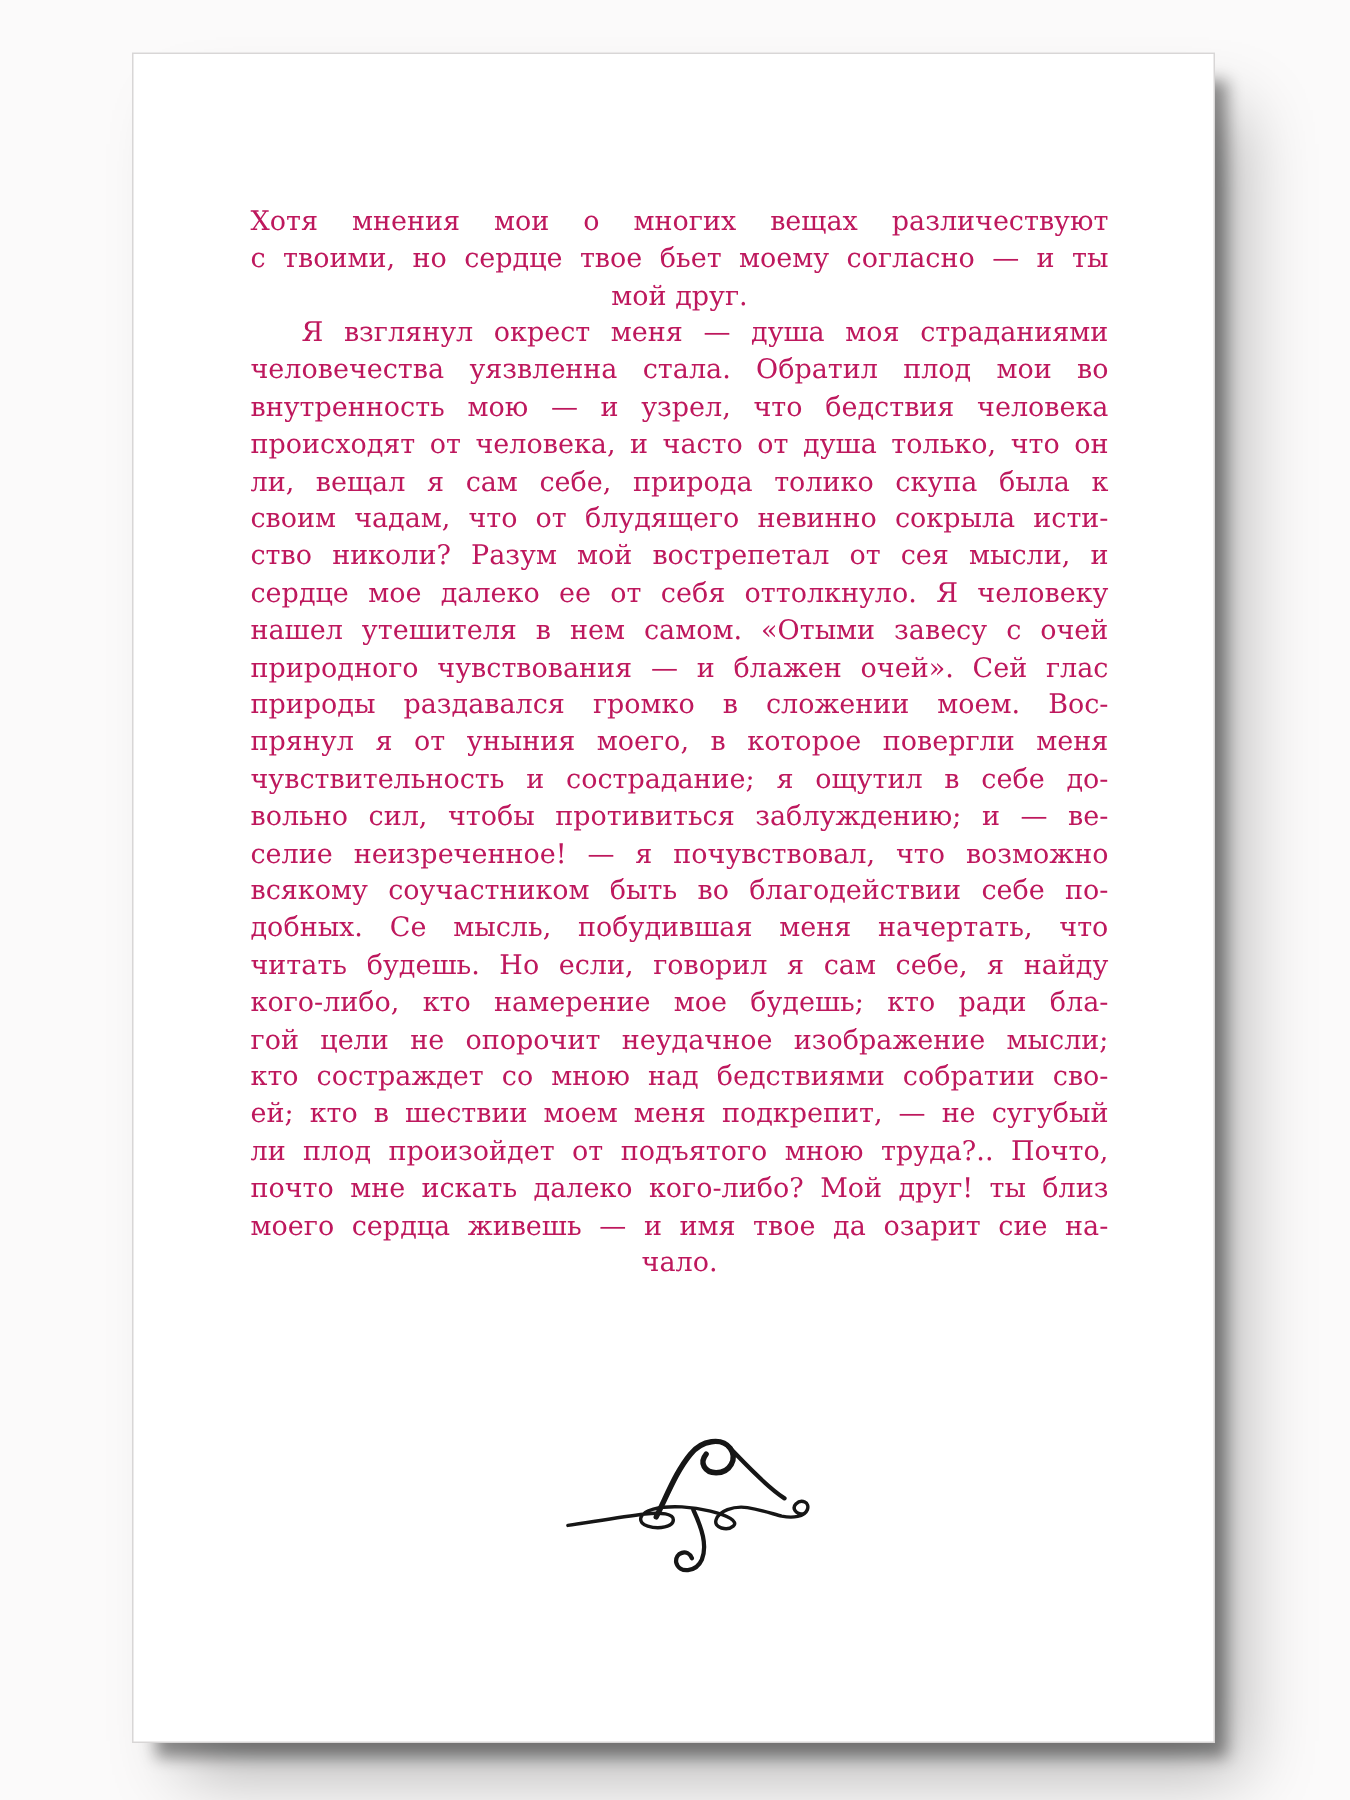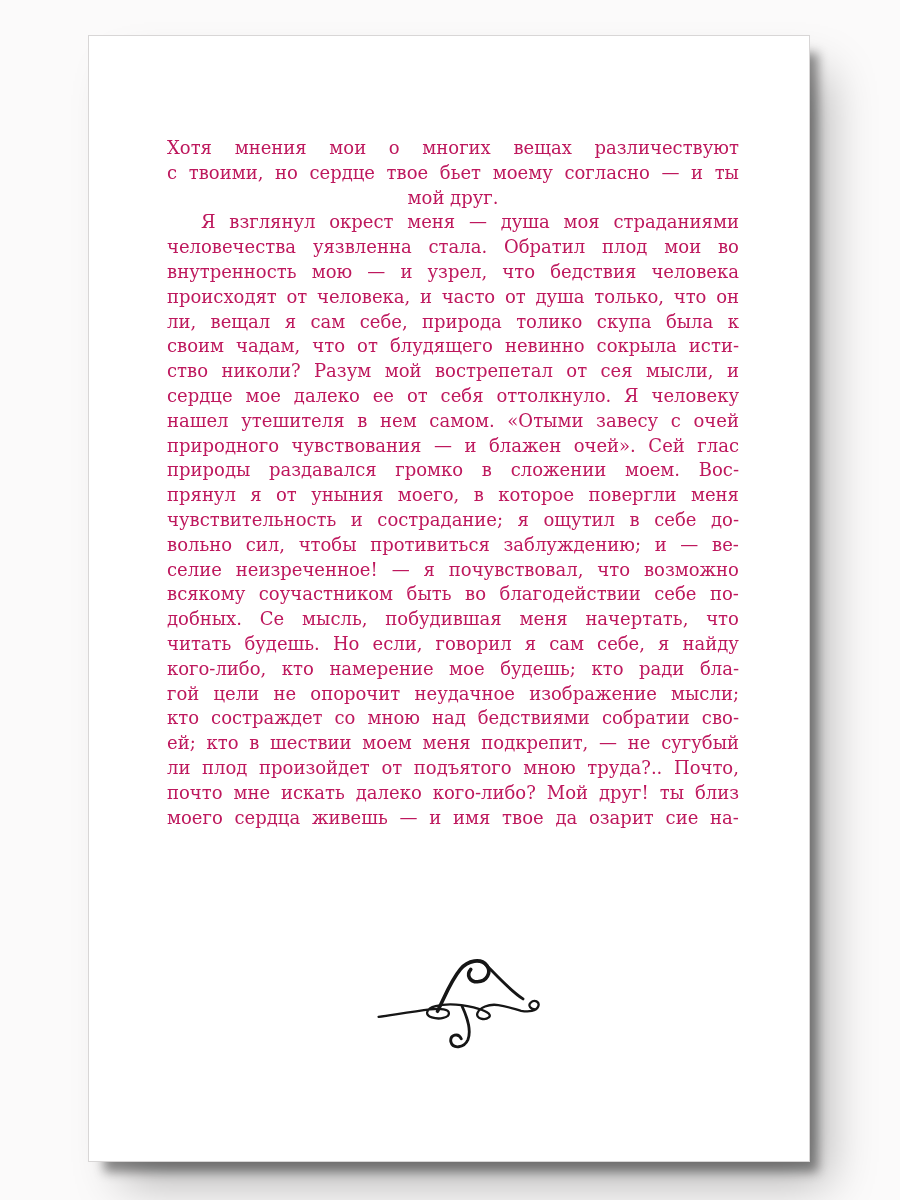--- a/index.html
+++ b/index.html
@@ -87,20 +87,21 @@
         <div class="line"><span>всякому</span><span>соучастником</span><span>быть</span><span>во</span><span>благодействии</span><span>себе</span><span>по-</span></div>
         <div class="line"><span>добных.</span><span>Се</span><span>мысль,</span><span>побудившая</span><span>меня</span><span>начертать,</span><span>что</span></div>
         <div class="line"><span>читать</span><span>будешь.</span><span>Но</span><span>если,</span><span>говорил</span><span>я</span><span>сам</span><span>себе,</span><span>я</span><span>найду</span></div>
         <div class="line"><span>кого-либо,</span><span>кто</span><span>намерение</span><span>мое</span><span>будешь;</span><span>кто</span><span>ради</span><span>бла-</span></div>
         <div class="line"><span>гой</span><span>цели</span><span>не</span><span>опорочит</span><span>неудачное</span><span>изображение</span><span>мысли;</span></div>
         <div class="line"><span>кто</span><span>состраждет</span><span>со</span><span>мною</span><span>над</span><span>бедствиями</span><span>собратии</span><span>сво-</span></div>
         <div class="line"><span>ей;</span><span>кто</span><span>в</span><span>шествии</span><span>моем</span><span>меня</span><span>подкрепит,</span><span>—</span><span>не</span><span>сугубый</span></div>
         <div class="line"><span>ли</span><span>плод</span><span>произойдет</span><span>от</span><span>подъятого</span><span>мною</span><span>труда?..</span><span>Почто,</span></div>
         <div class="line"><span>почто</span><span>мне</span><span>искать</span><span>далеко</span><span>кого-либо?</span><span>Мой</span><span>друг!</span><span>ты</span><span>близ</span></div>
         <div class="line"><span>моего</span><span>сердца</span><span>живешь</span><span>—</span><span>и</span><span>имя</span><span>твое</span><span>да</span><span>озарит</span><span>сие</span><span>на-</span></div>
+        <div class="line par-end">чало.</div>
       </div>
     <div class="ornament">
       <svg viewBox="0 0 200 110" xmlns="http://www.w3.org/2000/svg">
         <g fill="none" stroke="#161616" stroke-linecap="round">
 
           <path stroke-width="2.4" d="
             M 8 66
             C 28 63, 46 60, 62 58
             C 74 56.5, 82 58, 82 62
             C 82 67, 72 69, 64 66.5

